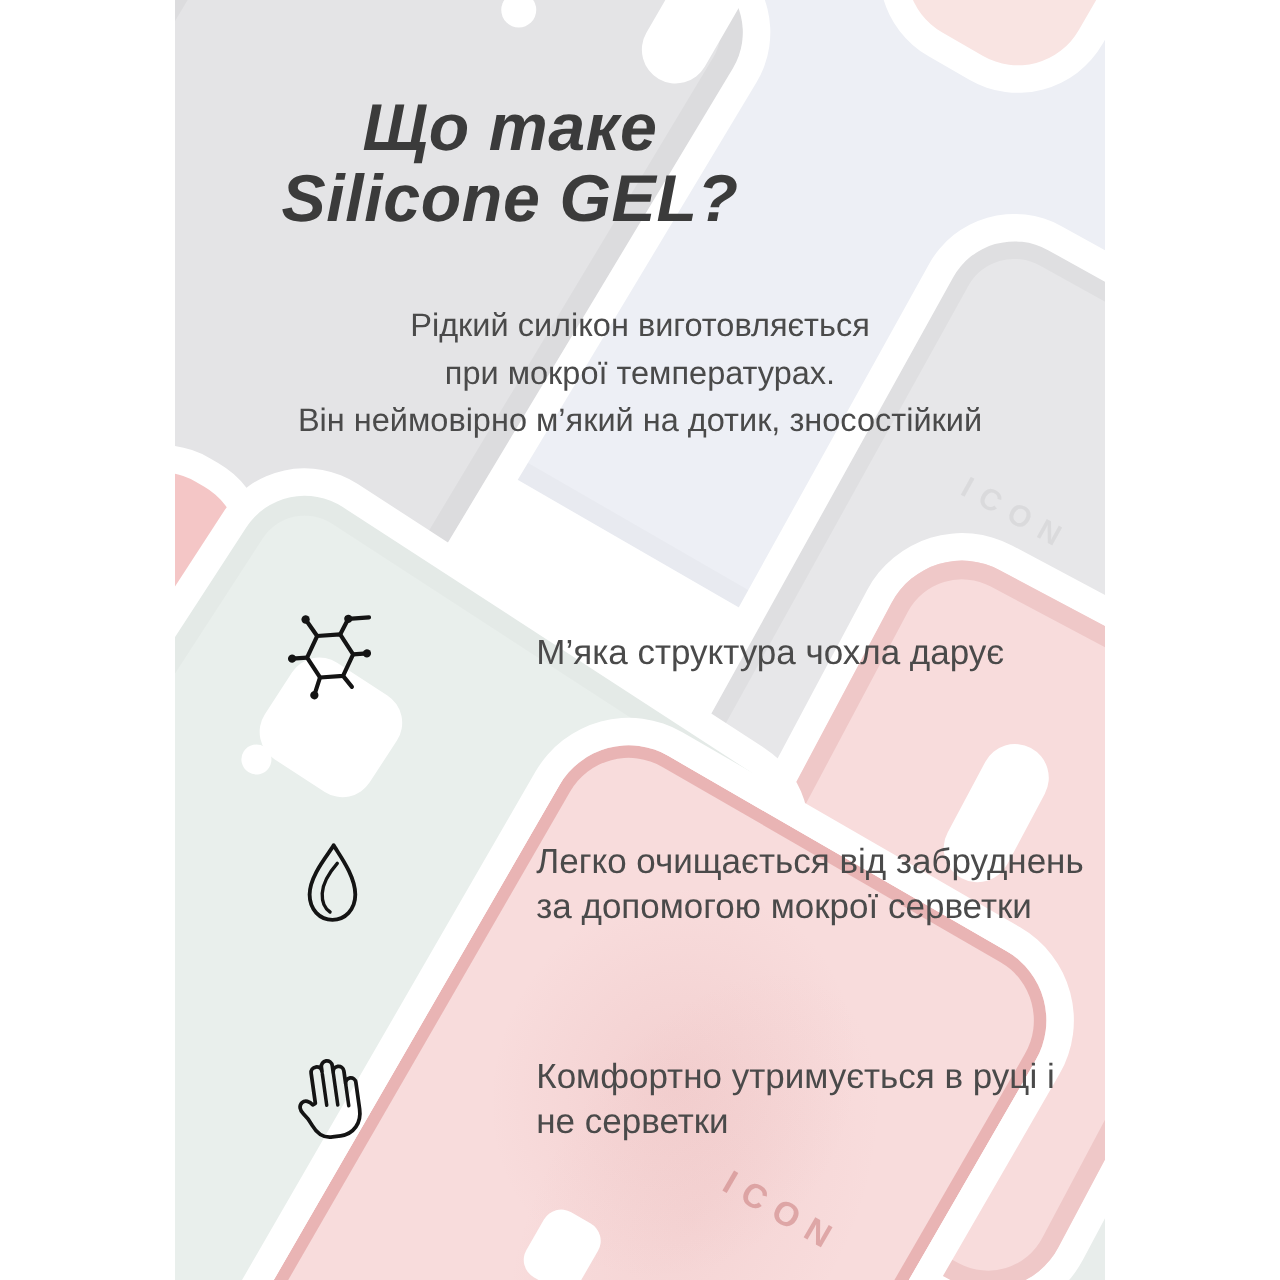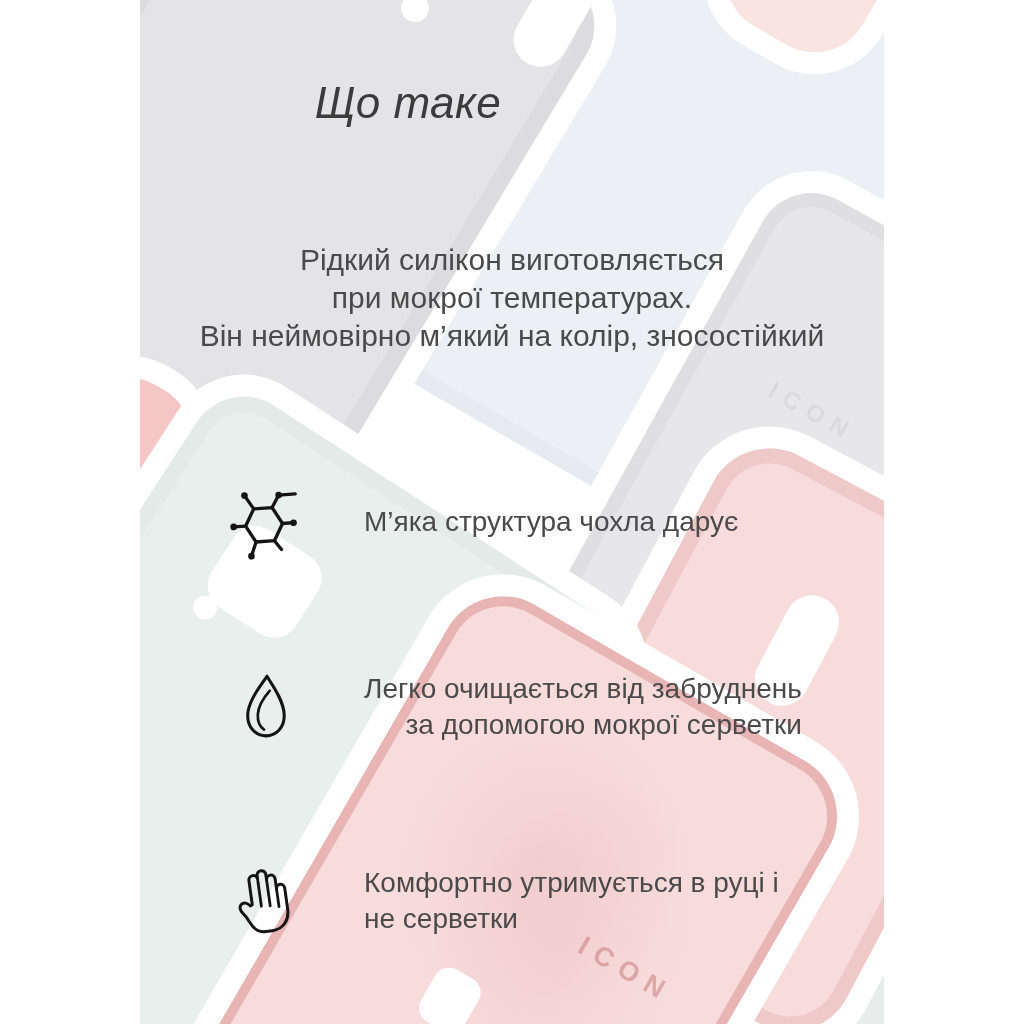--- a/index.html
+++ b/index.html
@@ -40,28 +40,28 @@
   .slot-g{width:50px;height:60px;left:163px;top:355px;border-radius:16px;}
   .slot-b{width:54px;height:132px;left:393px;top:-60px;border-radius:27px;transform:rotate(30deg);}
   .circle-a{width:28px;height:28px;left:261px;top:-6px;border-radius:50%;}
   .wm{position:absolute;transform:translate(-50%,-50%);font-weight:bold;white-space:nowrap;}
   .wm-a{left:210px;top:560px;font-size:30px;letter-spacing:12px;color:rgba(0,0,0,0.05);}
   .wm-d{left:136px;top:198px;font-size:24px;letter-spacing:9px;color:rgba(0,0,0,0.055);}
   .wm-g{left:325px;top:271px;font-size:27px;letter-spacing:9px;color:rgba(197,115,115,0.5);}
 
   
   .title{position:absolute;left:0;top:74px;width:816px;text-align:center;
-         font-style:italic;font-weight:normal;font-size:44px;line-height:57px;
+         font-style:italic;font-weight:bold;font-size:53px;line-height:57px;
          letter-spacing:0.5px;color:var(--title-text,#3b3b3b);}
   .intro{position:absolute;left:0;top:241px;width:1024px;text-align:center;
-         font-size:30px;line-height:38px;color:var(--body-text,#4a4a4a);}
+         font-size:26px;line-height:38px;color:var(--body-text,#4a4a4a);}
   .feature{position:absolute;left:205px;width:680px;height:110px;display:flex;align-items:center;}
   .feature .icon-box{flex:0 0 120px;display:flex;justify-content:center;align-items:center;}
-  .feature .f-text{margin-left:39px;font-size:28px;line-height:36px;color:var(--body-text,#4a4a4a);}
-  .f1{top:467px;} .f2{top:652px;text-align:right;} .f3{top:846px;}
+  .feature .f-text{margin-left:104px;font-size:28px;line-height:36px;color:var(--body-text,#4a4a4a);}
+  .f1{top:467px;} .f2{top:652px;} .f3{top:824px;}
   .icn{stroke:var(--icon-ink,#141414);fill:none;stroke-linecap:round;stroke-linejoin:round;}
   .dot{fill:var(--icon-ink,#141414);stroke:none;}
 </style>
 </head>
 <body>
 
 <div class="canvas">
 
   <div class="collage">
     <div class="case case-c"></div>
@@ -84,26 +84,27 @@
     <div class="case case-g">
       <div class="wm wm-g">ICON</div>
       <div class="cutout slot-g"></div>
     </div>
     <div class="cutout slot-b"></div>
     <div class="cutout circle-a"></div>
   </div>
 
   <div class="title">
     <div>Що таке</div>
+    <div>Silicone GEL?</div>
   </div>
 
   <div class="intro">
     <div>Рідкий силікон виготовляється</div>
     <div>при мокрої температурах.</div>
-    <div>Він неймовірно м’який на колір, зносостійкий</div>
+    <div>Він неймовірно м’який на дотик, зносостійкий</div>
   </div>
 
   <div class="feature f1">
     <div class="icon-box">
       <svg width="72" height="82" viewBox="0 0 78 86">
         <g transform="rotate(-4 38 46)">
           <path class="icn" stroke-width="3.6" d="M28,28 L48,28 L58,46 L48,64 L28,64 L18,46 Z"></path>
           <path class="icn" stroke-width="3.6" d="M28,28 L19,13 M48,28 L56,15 L74,15 M18,46 L5,46 M58,46 L70,46 M28,64 L22,79 M48,64 L55,74"></path>
           <circle class="dot" cx="19" cy="13" r="3.6"></circle>
           <circle class="dot" cx="56" cy="15" r="3.6"></circle>

